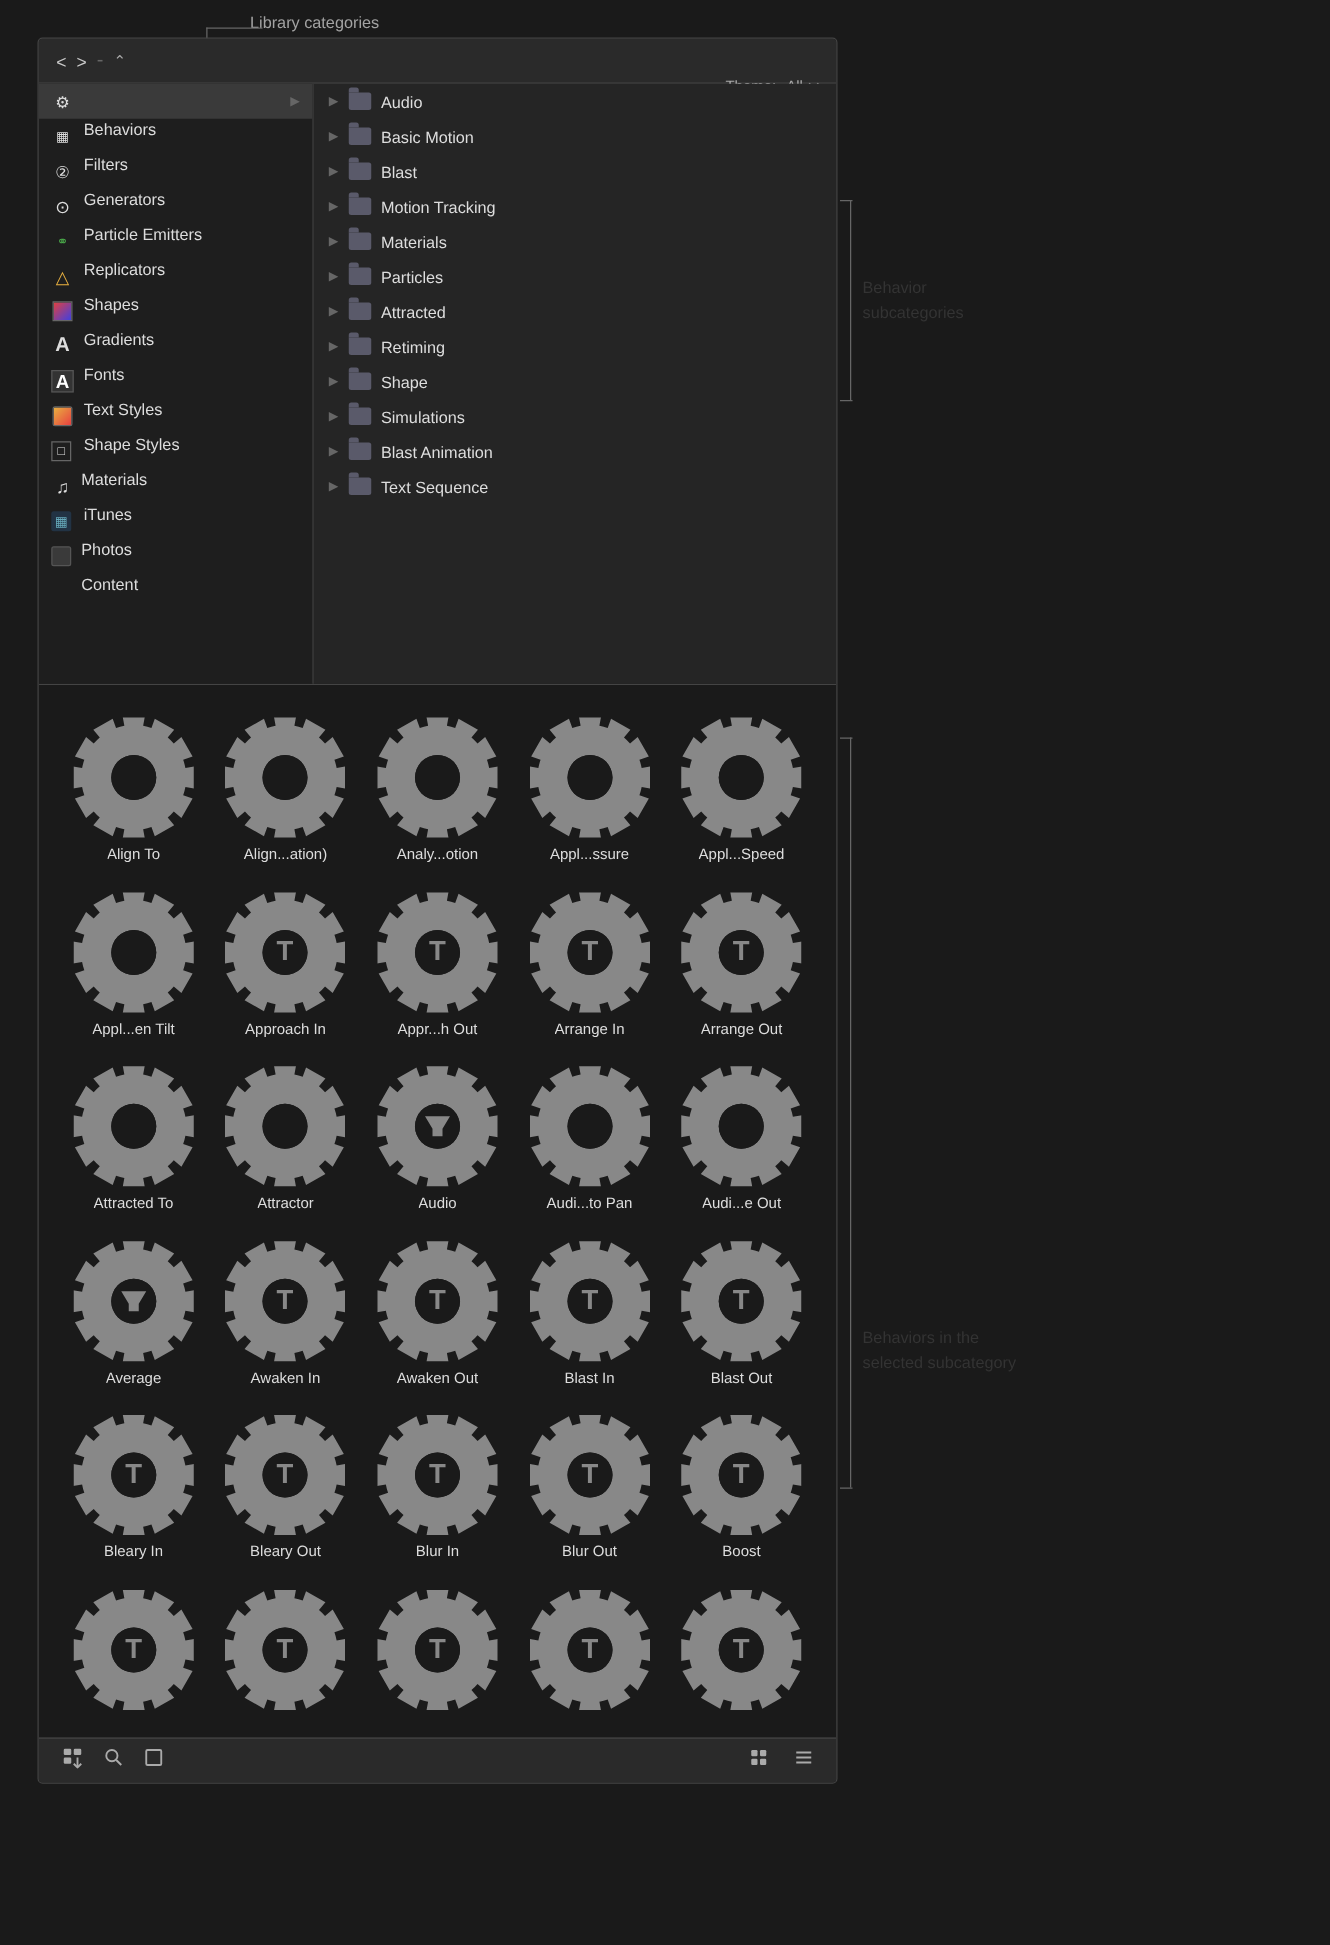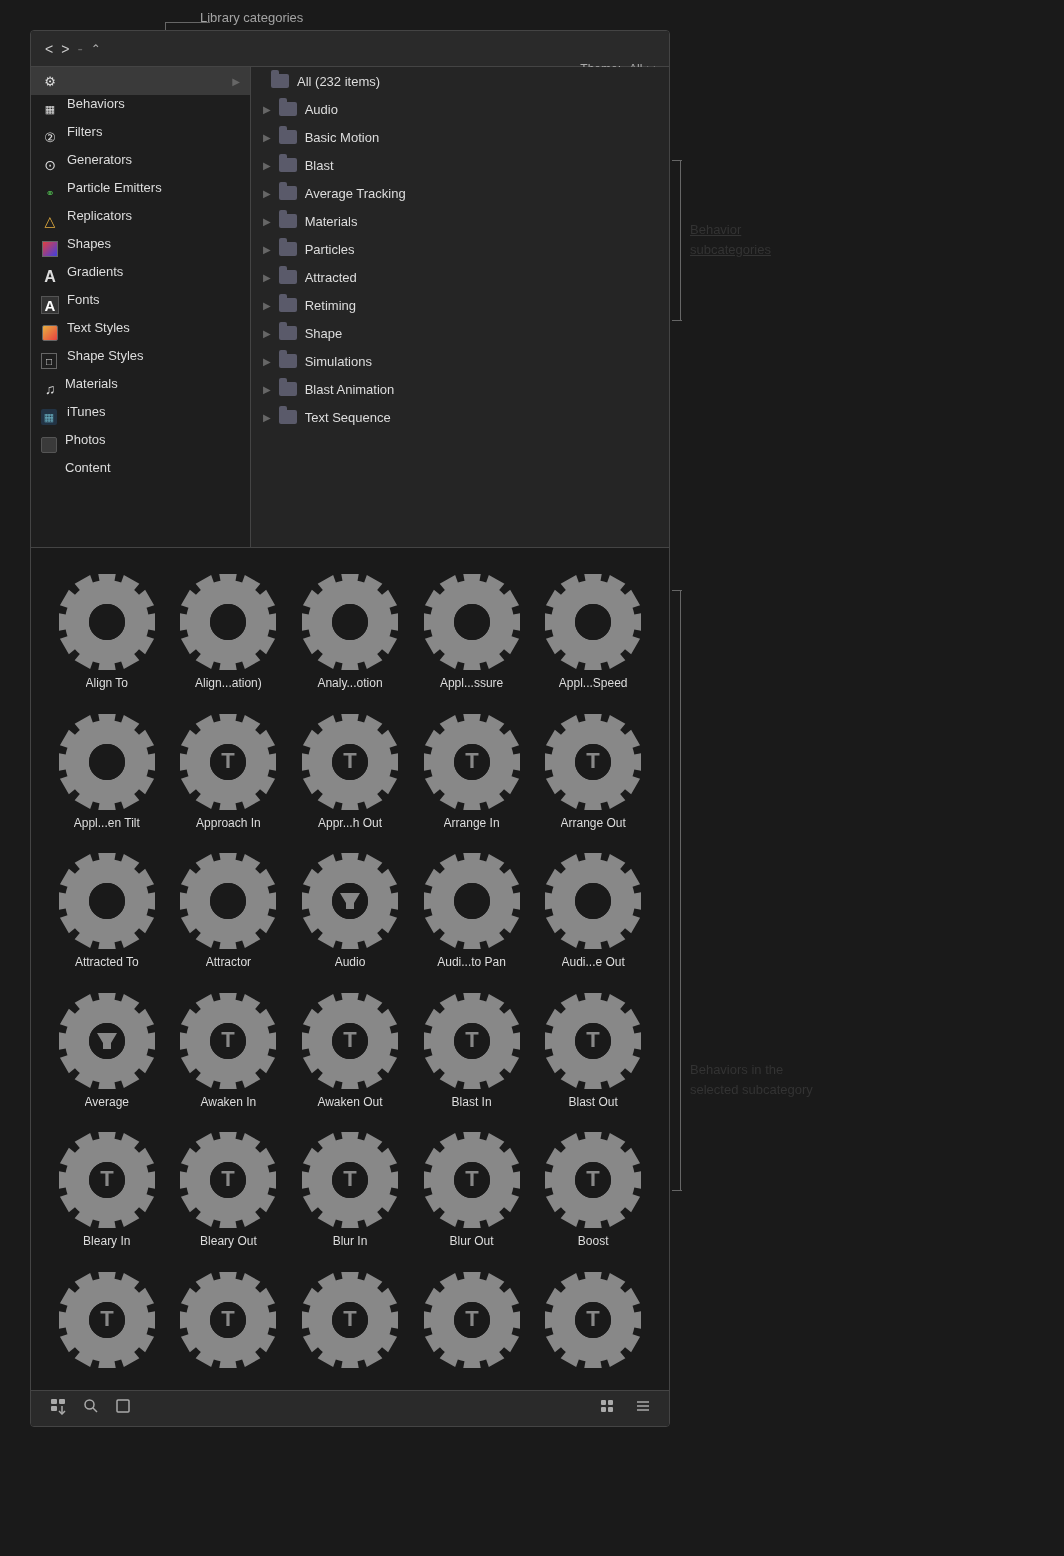--- a/index.html
+++ b/index.html
@@ -215,21 +215,21 @@
   </style>
 </head>
 <body>
 
 <div style="position:absolute; top:10px; left:200px; color:#a3a3a3; font-size:13px; white-space:nowrap;">
   <span>Library categories</span>
 </div>
 <div style="position:absolute; top:22px; left:165px; width:1px; height:16px; border-left:1px solid #666;"></div>
 <div style="position:absolute; top:22px; left:165px; width:45px; border-top:1px solid #666;"></div>
 
-<div style="position:absolute; top:220px; left:690px; color:#333; font-size:13px; line-height:1.5;text-decoration:underline;">
+<div style="position:absolute; top:220px; left:690px; color:#333; font-size:13px; line-height:1.5;">
   Behavior<br>subcategories
 </div>
 <div style="position:absolute; top:160px; left:680px; width:1px; height:160px; border-left:1px solid #666;"></div>
 <div style="position:absolute; top:160px; left:672px; width:10px; border-top:1px solid #666;"></div>
 <div style="position:absolute; top:320px; left:672px; width:10px; border-top:1px solid #666;"></div>
 
 <div style="position:absolute; top:1060px; left:690px; color:#333; font-size:13px; line-height:1.5;">
   Behaviors in the<br>selected subcategory
 </div>
 <div style="position:absolute; top:590px; left:680px; width:1px; height:600px; border-left:1px solid #666;"></div>
@@ -313,43 +313,38 @@
         <span class="cat-label">Photos</span>
       </div>
       <div class="cat-item">
         <div class="cat-icon" style="font-size:11px; background:#3a3a3a; width:16px;height:16px; border-radius:2px; border:1px solid #555;"></div>
         <span class="cat-label">Content</span>
       </div>
     </div>
 
     <div class="right-col">
       <div class="subcat-item">
-        <span class="subcat-arrow"></span>
-        <div class="folder-icon"></div>
-        <span>All (232 items)</span>
-      </div>
-      <div class="subcat-item">
         <span class="subcat-arrow">▶</span>
         <div class="folder-icon"></div>
         <span>Audio</span>
       </div>
       <div class="subcat-item">
         <span class="subcat-arrow">▶</span>
         <div class="folder-icon"></div>
         <span>Basic Motion</span>
       </div>
       <div class="subcat-item">
         <span class="subcat-arrow">▶</span>
         <div class="folder-icon"></div>
         <span>Blast</span>
       </div>
       <div class="subcat-item">
         <span class="subcat-arrow">▶</span>
         <div class="folder-icon"></div>
-        <span>Average Tracking</span>
+        <span>Motion Tracking</span>
       </div>
       <div class="subcat-item">
         <span class="subcat-arrow">▶</span>
         <div class="folder-icon"></div>
         <span>Materials</span>
       </div>
       <div class="subcat-item">
         <span class="subcat-arrow">▶</span>
         <div class="folder-icon"></div>
         <span>Particles</span>

